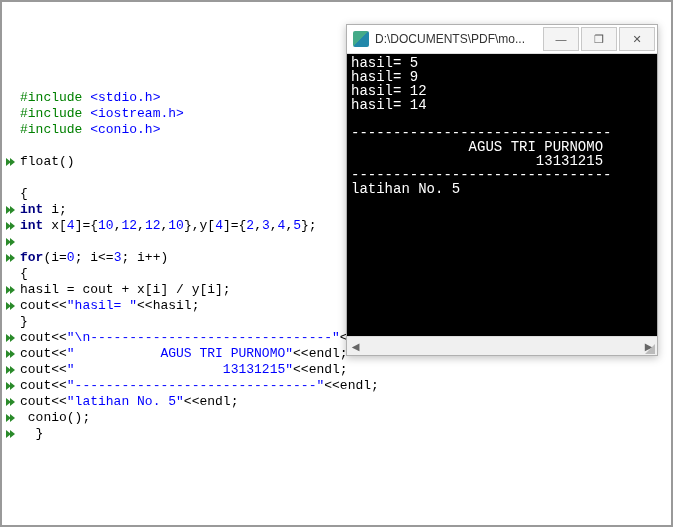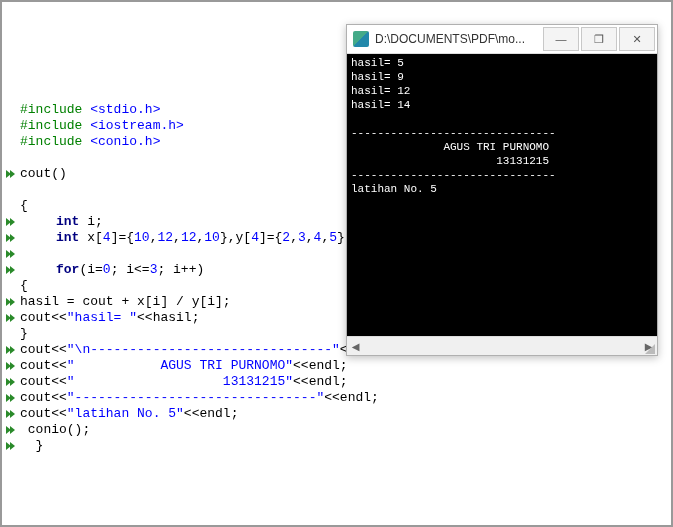--- a/index.html
+++ b/index.html
@@ -9,40 +9,40 @@
     font-size: 13px;
     background: #fff;
     position: relative;
     width: 673px;
     height: 527px;
     border: 2px solid #999;
     box-sizing: border-box;
     overflow: hidden;
   }
   .editor {
-    padding: 20px 0 8px 0;
+    padding: 8px 0 8px 0;
     white-space: pre;
     line-height: 16px;
   }
   .line {
     display: flex;
     align-items: center;
     height: 16px;
   }
   .gutter {
     width: 16px;
     display: inline-flex;
     justify-content: center;
     align-items: center;
     flex-shrink: 0;
   }
   .gutter svg { display:block; }
   .code { padding-left: 2px; }
   .dir  { color: #008000; }   
-  .kw   { color: #000080; font-weight: bold; margin-left: 36px; }
+  .kw   { color: #000080; font-weight: bold; }
   .hdr  { color: #0000ff; }
   .num  { color: #0000ff; }
   .str  { color: #0000ff; }
   .plain{ color: #000; }
 
   
   .console-window {
     position: absolute;
     top: 22px;
     left: 344px;
@@ -84,21 +84,21 @@
     justify-content: center;
     background: #f4f4f4;
     font-size: 11px;
     color: #555;
     cursor: pointer;
   }
   .console-body {
     background: #000;
     color: #fff;
     font-family: "Lucida Console","Courier New",monospace;
-    font-size: 11px;
+    font-size: 14px;
     line-height: 14px;
     padding: 2px 4px;
     height: 278px;
     overflow: hidden;
     white-space: pre;
   }
   .console-scroll {
     height: 18px;
     background: #f0f0f0;
     display: flex;
@@ -115,21 +115,21 @@
   .sb-grip { position:absolute; right:2px; bottom:1px; width:12px;height:12px; }
   .sb-grip::before{content:"";position:absolute;right:0;bottom:0;width:0;height:0;
     border-style:solid;border-width:0 0 10px 10px;border-color:transparent transparent #bbb transparent;}
 </style>
 </head>
 <body>
 
 <div class="editor" id="editor"><div class="line"><span class="gutter"></span><span class="code"></span></div><div class="line"><span class="gutter"></span><span class="code"></span></div><div class="line"><span class="gutter"></span><span class="code"></span></div><div class="line"><span class="gutter"></span><span class="code"></span></div><div class="line"><span class="gutter"></span><span class="code"></span></div><div class="line"><span class="gutter"></span><span class="code"><span class="dir">#include </span><span class="hdr">&lt;stdio.h&gt;</span></span></div><div class="line"><span class="gutter"></span><span class="code"><span class="dir">#include </span><span class="hdr">&lt;iostream.h&gt;</span></span></div><div class="line"><span class="gutter"></span><span class="code"><span class="dir">#include </span><span class="hdr">&lt;conio.h&gt;</span></span></div><div class="line"><span class="gutter"></span><span class="code"></span></div><div class="line"><span class="gutter"><svg width="10" height="10" viewBox="0 0 10 10">
           <path d="M1 1 L6 5 L1 9 Z" fill="#2a8a2a"></path>
           <path d="M5 1 L10 5 L5 9 Z" fill="#2a8a2a"></path>
-        </svg></span><span class="code"><span class="plain">cout()</span></span></div><div class="line"><span class="gutter"></span><span class="code"></span></div><div class="line"><span class="gutter"></span><span class="code"><span class="plain">{</span></span></div><div class="line"><span class="gutter"><svg width="10" height="10" viewBox="0 0 10 10">
+        </svg></span><span class="code"><span class="plain">float()</span></span></div><div class="line"><span class="gutter"></span><span class="code"></span></div><div class="line"><span class="gutter"></span><span class="code"><span class="plain">{</span></span></div><div class="line"><span class="gutter"><svg width="10" height="10" viewBox="0 0 10 10">
           <path d="M1 1 L6 5 L1 9 Z" fill="#2a8a2a"></path>
           <path d="M5 1 L10 5 L5 9 Z" fill="#2a8a2a"></path>
         </svg></span><span class="code"><span class="kw">int</span><span class="plain"> i;</span></span></div><div class="line"><span class="gutter"><svg width="10" height="10" viewBox="0 0 10 10">
           <path d="M1 1 L6 5 L1 9 Z" fill="#2a8a2a"></path>
           <path d="M5 1 L10 5 L5 9 Z" fill="#2a8a2a"></path>
         </svg></span><span class="code"><span class="kw">int</span><span class="plain"> x[</span><span class="num">4</span><span class="plain">]={</span><span class="num">10</span><span class="plain">,</span><span class="num">12</span><span class="plain">,</span><span class="num">12</span><span class="plain">,</span><span class="num">10</span><span class="plain">},y[</span><span class="num">4</span><span class="plain">]={</span><span class="num">2</span><span class="plain">,</span><span class="num">3</span><span class="plain">,</span><span class="num">4</span><span class="plain">,</span><span class="num">5</span><span class="plain">};</span></span></div><div class="line"><span class="gutter"><svg width="10" height="10" viewBox="0 0 10 10">
           <path d="M1 1 L6 5 L1 9 Z" fill="#2a8a2a"></path>
           <path d="M5 1 L10 5 L5 9 Z" fill="#2a8a2a"></path>
         </svg></span></div><div class="line"><span class="gutter"><svg width="10" height="10" viewBox="0 0 10 10">
           <path d="M1 1 L6 5 L1 9 Z" fill="#2a8a2a"></path>

